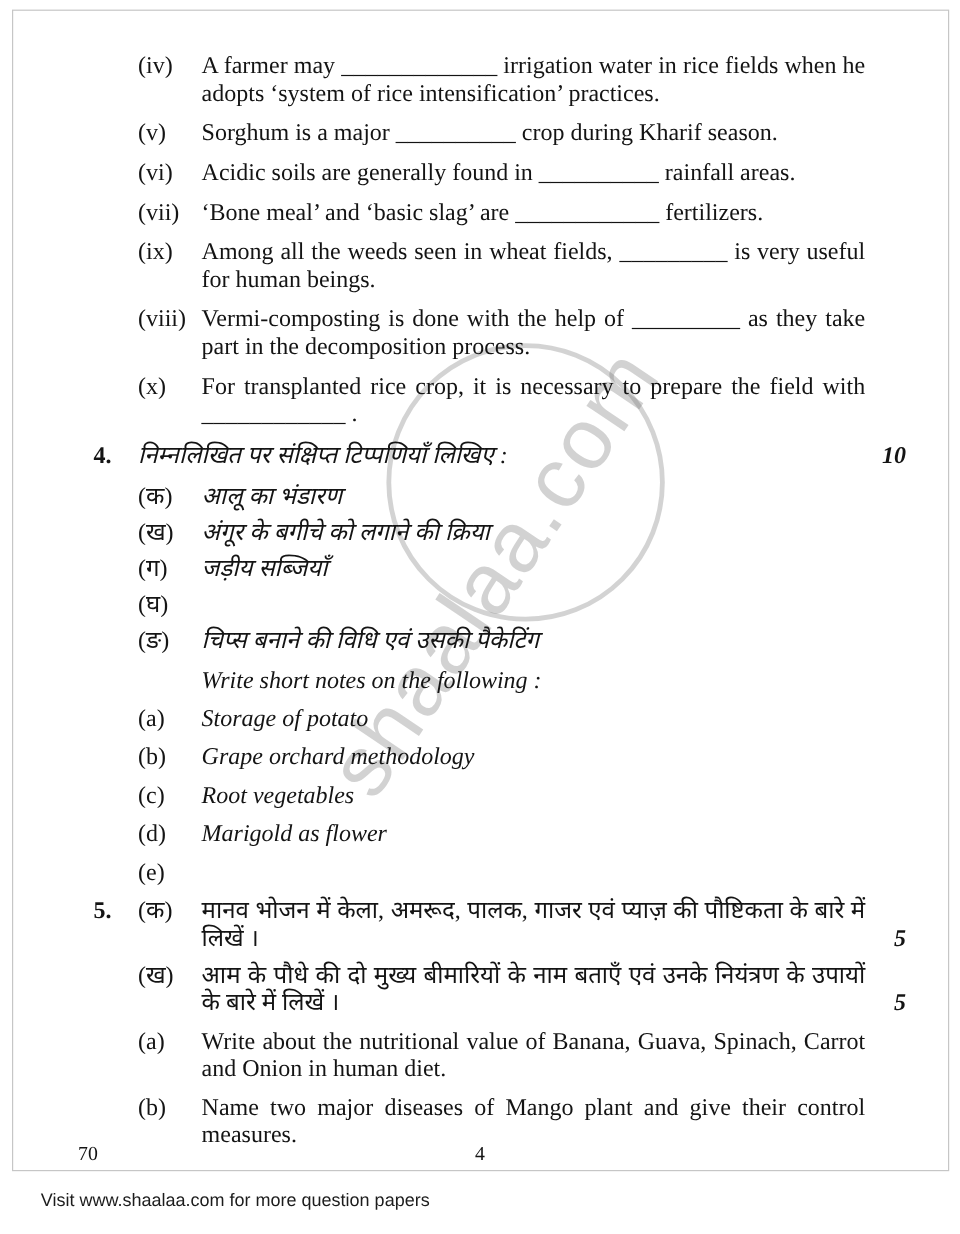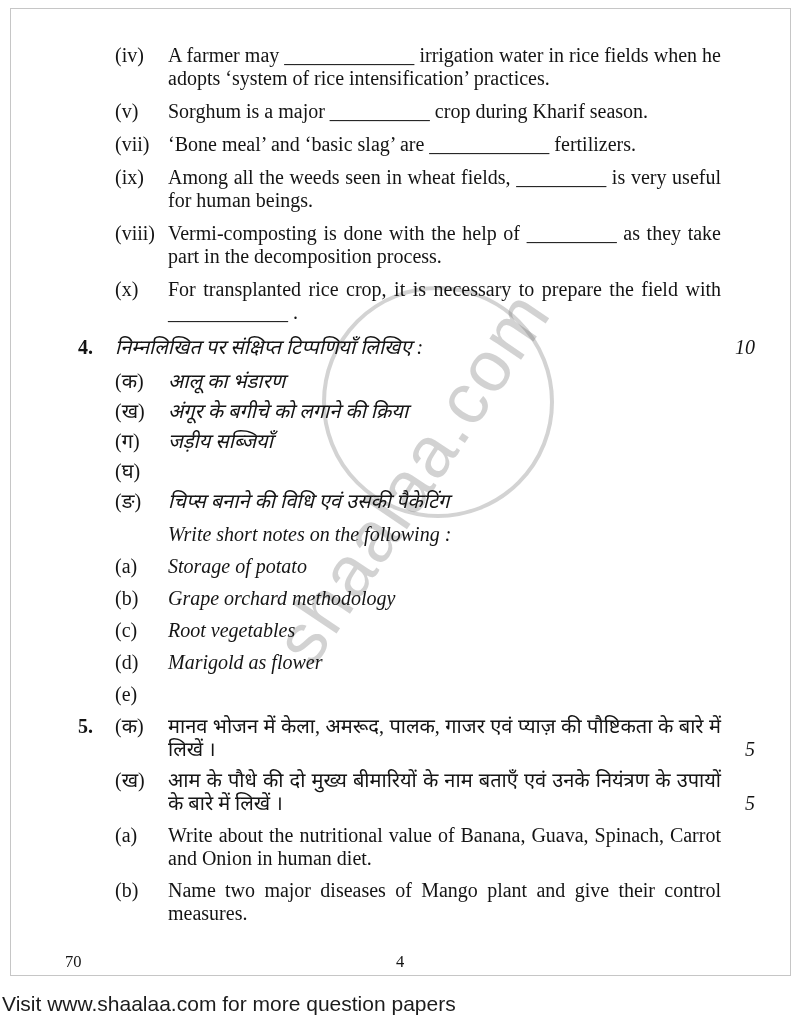--- a/index.html
+++ b/index.html
@@ -44,44 +44,44 @@
     top:44px; left:78px; right:45px;
     z-index:2;
     font-size:20px;
     line-height:23px;
   }
   .row { display:flex; align-items:flex-start; }
   .col-num   { width:37px; flex:none; font-weight:700; }
   .col-label { width:53px; flex:none; }
   .col-text  { flex:1; text-align:justify; }
   .col-text.left { text-align:left;font-style:italic; }
-  .col-marks { width:34px; flex:none; text-align:right; font-style:italic; align-self:flex-end; }
+  .col-marks { width:34px; flex:none; text-align:right; font-style:italic; align-self:flex-end;font-weight:bold; }
   .col-marks.top { align-self:flex-start; }
 
   .fill-item   { margin-bottom:10px; }
   .q4-heading  { margin:12px 0 11px; }
   .hindi-item  { margin-bottom:7px; }
   .en-heading  { margin:10px 0 9px; }
   .en-item     { margin-bottom:9px; }
   .q5-item     { margin-bottom:8px; }
 
   .scan-footer {
     position:absolute;
     top:952px; left:0; right:0;
     z-index:2;
     font-size:16.5px;
   }
   .scan-footer .sf-left  { position:absolute; left:65px;text-align:center; }
   .scan-footer .sf-center{ position:absolute; left:0; right:0; text-align:center; }
 
   .site-footer {
     position:absolute;
-    left:2px; top:992px;
+    left:34px; top:992px;
     font-family:"Liberation Sans", sans-serif;
-    font-size:21px;
+    font-size:15px;
     color:#1c1c1c;
     z-index:3;
   }
 </style>
 </head>
 <body>
 
 <div class="scan"></div>
 
 <div class="wm-circle"></div>
@@ -92,20 +92,26 @@
   <div class="row fill-item">
     <div class="col-num"></div>
     <div class="col-label">(iv)</div>
     <div class="col-text">A farmer may _____________ irrigation water in rice fields when he adopts ‘system of rice intensification’ practices.</div>
     <div class="col-marks"></div>
   </div>
   <div class="row fill-item">
     <div class="col-num"></div>
     <div class="col-label">(v)</div>
     <div class="col-text">Sorghum is a major __________ crop during Kharif season.</div>
+    <div class="col-marks"></div>
+  </div>
+  <div class="row fill-item">
+    <div class="col-num"></div>
+    <div class="col-label">(vi)</div>
+    <div class="col-text">Acidic soils are generally found in __________ rainfall areas.</div>
     <div class="col-marks"></div>
   </div>
   <div class="row fill-item">
     <div class="col-num"></div>
     <div class="col-label">(vii)</div>
     <div class="col-text">‘Bone meal’ and ‘basic slag’ are ____________ fertilizers.</div>
     <div class="col-marks"></div>
   </div>
   <div class="row fill-item">
     <div class="col-num"></div>

